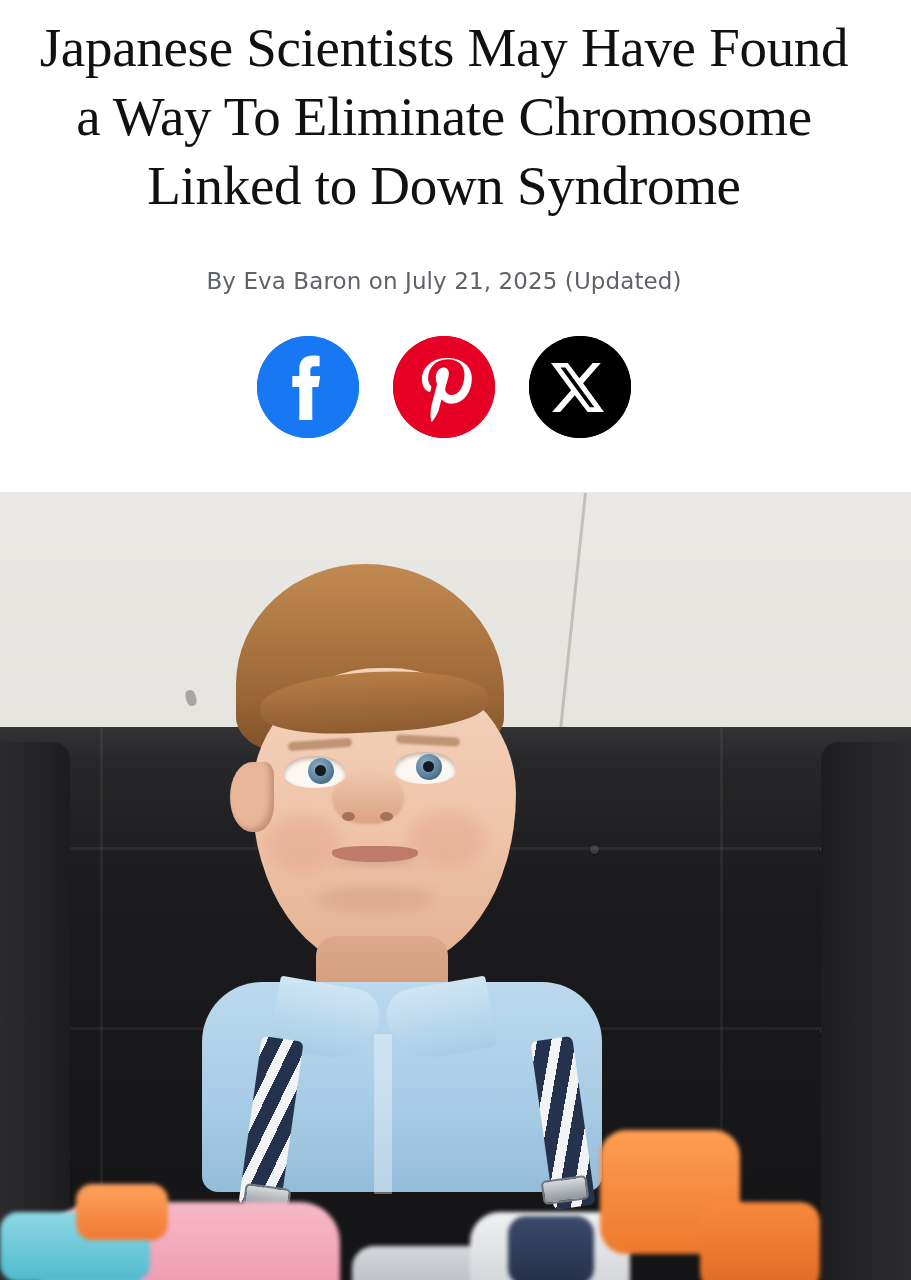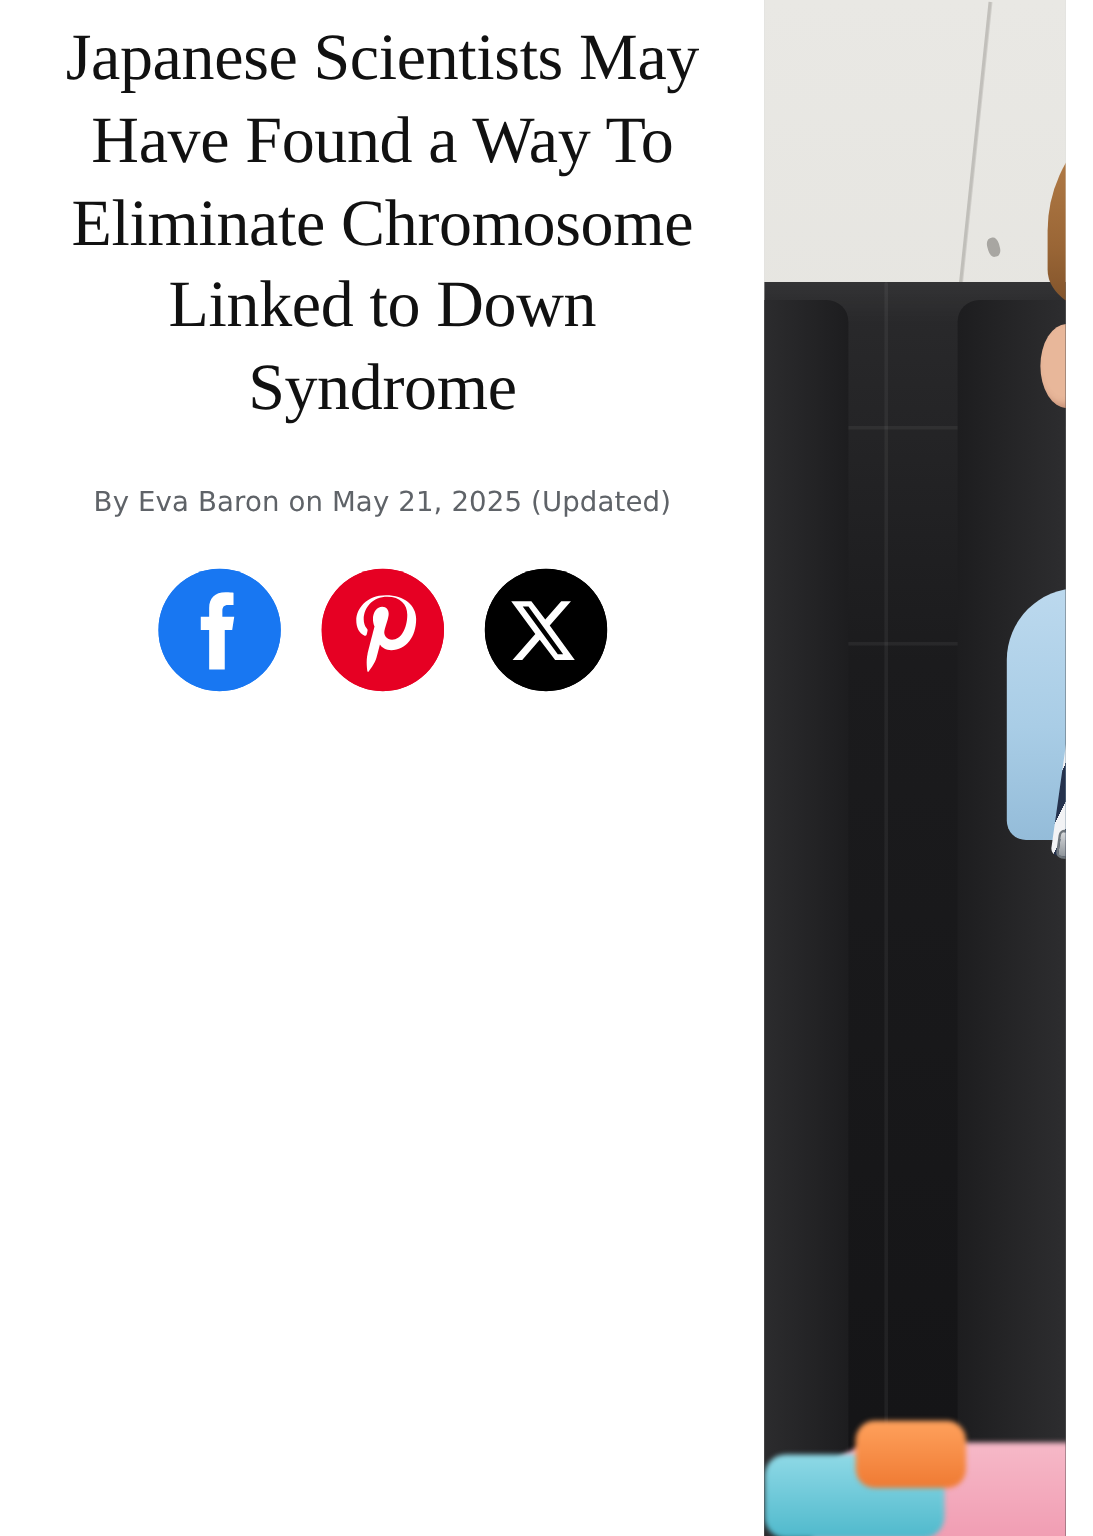--- a/index.html
+++ b/index.html
@@ -9,21 +9,21 @@
     height: 1280px;
     background: #ffffff;
     font-family: "Liberation Sans", sans-serif;
     overflow: hidden;
   }
 
   .article {
     width: 888px;
     height: 1280px;
     display: flex;
-    flex-direction: row;
+    flex-direction: column;
     background: #ffffff;
   }
 
   .article-header {
     padding: 14px 18px 0 18px;
     background: #ffffff;
   }
 
   .headline {
     font-family: "Liberation Serif", "DejaVu Serif", serif;
@@ -256,21 +256,21 @@
 </style>
 </head>
 <body>
 
 <div class="article">
 
   <header class="article-header">
 
     <h1 class="headline">Japanese Scientists May Have Found a Way To Eliminate Chromosome Linked to Down Syndrome</h1>
 
-    <div class="byline">By Eva Baron on May 21, 2025 (Updated)</div>
+    <div class="byline">By Eva Baron on July 21, 2025 (Updated)</div>
 
     <div class="share-row">
 
       <button class="share-btn" style="background:#1877F2;" aria-label="Share on Facebook">
         <span>
           <svg width="102" height="102" viewBox="0 0 102 102" aria-hidden="true">
             <circle cx="51" cy="51" r="51" fill="#1877F2"></circle>
             <path fill="#ffffff" d="M64.5 51h-9.2v33h-13V51h-7V40h7v-7.3c0-8.1 4.6-13.2 13.7-13.2 3.1 0 5.7.3 6.6.4v10.3h-4.5c-3.6 0-4.8 1.8-4.8 4.9V40h9.9l-1.7 11z"></path>
           </svg>
         </span>

